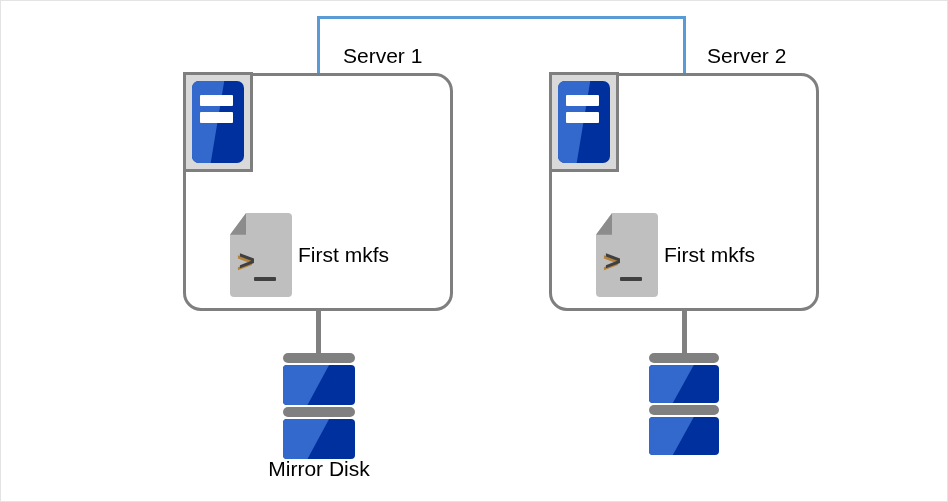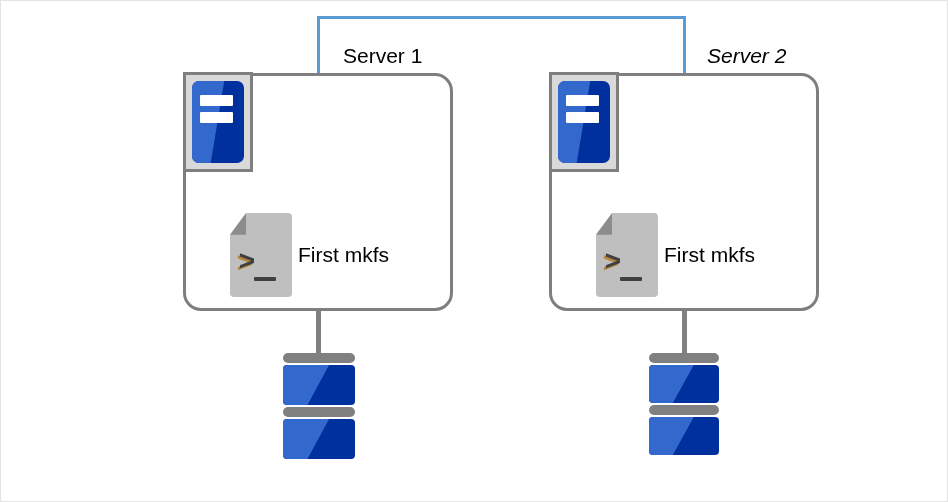--- a/index.html
+++ b/index.html
@@ -36,21 +36,21 @@
 
   
   .server-label {
     position: absolute;
     font-size: 21px;
     color: #000000;
     line-height: 1;
     white-space: nowrap;
   }
   #label-server-1 { left: 342px; top: 44px; }
-  #label-server-2 { left: 706px; top: 44px; font-style: italic; }
+  #label-server-2 { left: 706px; top: 44px; }
 
   
   .server-box {
     position: absolute;
     width: 270px;
     height: 238px;
     border: 3px solid #7f7f7f;
     border-radius: 18px;
     background: #ffffff;
     box-sizing: border-box;
@@ -237,20 +237,21 @@
 
   <div class="disk-connector" id="connector-1"></div>
 
   <div class="disk-stack" id="disk-stack-1">
     <div class="disk-plate"></div>
     <div class="disk-body"></div>
     <div class="disk-plate"></div>
     <div class="disk-body"></div>
   </div>
 
+  <div class="disk-label" id="label-mirror-disk">Mirror Disk</div>
 
   <div class="server-label" id="label-server-2">Server 2</div>
 
   <div class="server-box" id="server-box-2"></div>
 
   <div class="server-badge" id="server-badge-2">
     <div class="badge-body">
       <div class="badge-bar b1"></div>
       <div class="badge-bar b2"></div>
     </div>

